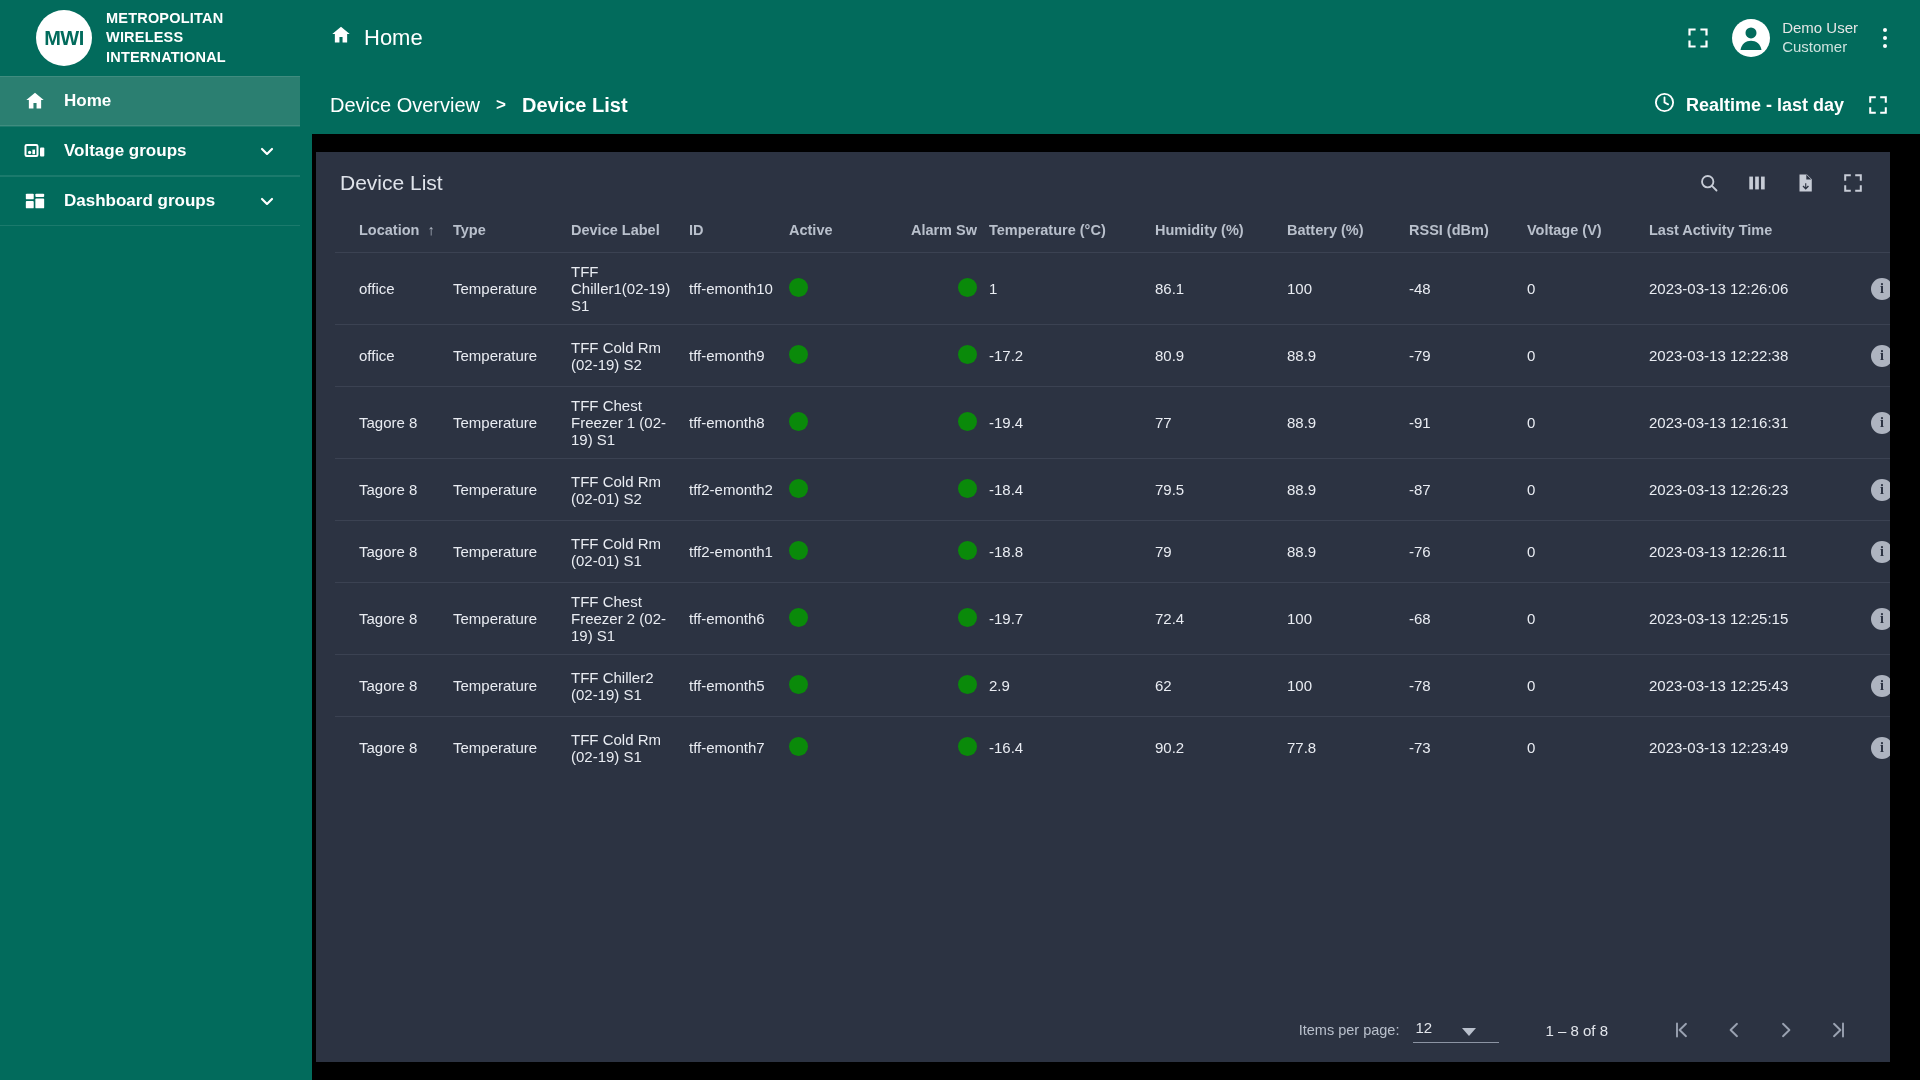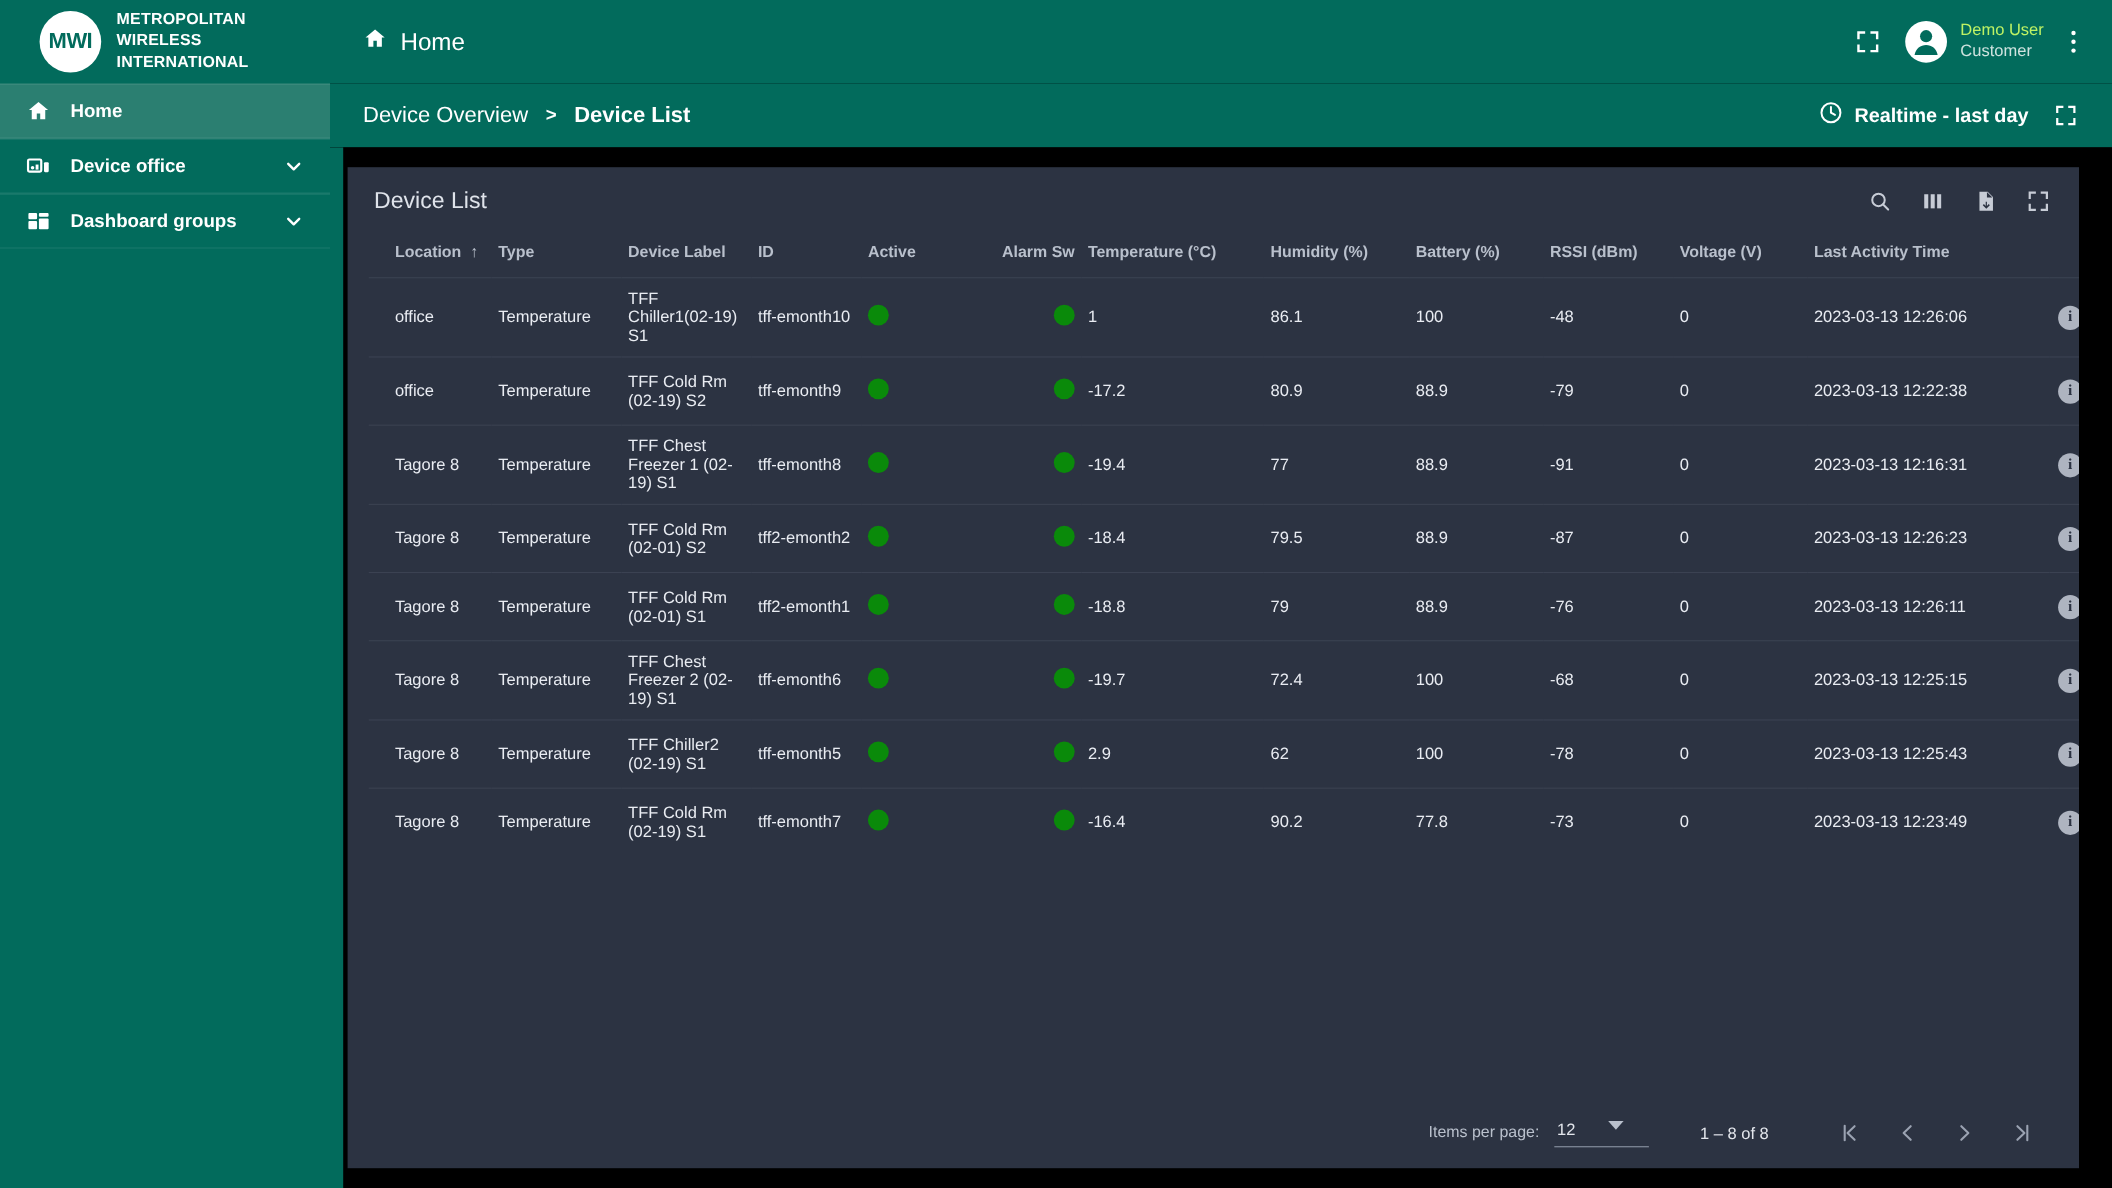--- a/index.html
+++ b/index.html
@@ -59,21 +59,21 @@
   .icon-btn {
     width: 40px; height: 40px; display: flex; align-items: center; justify-content: center;
     cursor: pointer; color: #fff;
   }
   .user-block { display: flex; align-items: center; gap: 12px; cursor: pointer; padding: 0 4px; }
   .avatar {
     width: 38px; height: 38px; border-radius: 50%; background: #fff;
     display: flex; align-items: center; justify-content: center; flex: 0 0 38px;
   }
   .user-lines { display: flex; flex-direction: column; line-height: 1.25; }
-  .user-name { font-size: 15px; color: #bef264; }
+  .user-name { font-size: 15px; color: #e5e5e5; }
   .user-role { font-size: 15px; color: #cfe3df; }
   .kebab { width: 26px; display: flex; flex-direction: column; align-items: center; gap: 4px; cursor: pointer; }
   .kebab i { width: 4px; height: 4px; border-radius: 50%; background: #fff; display: block; }
 
   .subbar {
     height: 58px; background: #026B5C; color: #fff;
     display: flex; align-items: center; padding: 0 22px 0 30px;
     flex: 0 0 58px;
   }
   .crumbs { display: flex; align-items: center; gap: 16px; font-size: 20px; }
@@ -147,21 +147,21 @@
     font-size: 14px; font-weight: bold; font-family: "Liberation Serif", serif;
   }
 
   
   .paginator {
     height: 64px; display: flex; align-items: center; justify-content: flex-end;
     gap: 0; padding: 0 26px; color: #b9c0cc; font-size: 14.5px; flex: 0 0 64px;
   }
   .pg-label { margin-right: 14px; }
   .pg-select {
-    display: flex; align-items: flex-start; gap: 30px; cursor: pointer;
+    display: flex; align-items: flex-end; gap: 30px; cursor: pointer;
     border-bottom: 1px solid #8c94a3; padding: 2px 4px 6px 2px; color: #e3e6ec; font-size: 15px;
     min-width: 86px;
   }
   .pg-range { margin: 0 48px 0 46px; color: #e3e6ec; font-size: 15px; }
   .pg-btn { width: 52px; height: 40px; display: flex; align-items: center; justify-content: center; cursor: pointer; color: #9aa2b1; }
   .caret { width: 0; height: 0; border-left: 7px solid transparent; border-right: 7px solid transparent; border-top: 8px solid #b9c0cc; }
 </style>
 </head>
 <body>
 
@@ -189,21 +189,21 @@
 
       <div class="nav-item">
         <span class="nav-icon">
           <svg width="24" height="24" viewBox="0 0 24 24" fill="none" stroke="#fff" stroke-width="2">
             <rect x="2.5" y="6" width="12" height="11" rx="1.2"></rect>
             <circle cx="6.6" cy="13.4" r="1.6" fill="#fff" stroke="none"></circle>
             <rect x="9.4" y="10.6" width="2.6" height="4.6" fill="#fff" stroke="none"></rect>
             <rect x="17" y="8.5" width="4.3" height="9" rx="1" fill="#fff" stroke="none"></rect>
           </svg>
         </span>
-        <span class="nav-label">Device office</span>
+        <span class="nav-label">Voltage groups</span>
         <span class="chev">
           <svg width="20" height="20" viewBox="0 0 24 24" fill="none" stroke="#fff" stroke-width="2.6" stroke-linecap="round" stroke-linejoin="round">
               <polyline points="6 9.5 12 15.5 18 9.5"></polyline>
             </svg>
         </span>
       </div>
 
       <div class="nav-item">
         <span class="nav-icon">
           <svg width="22" height="22" viewBox="0 0 24 24" fill="#fff">

